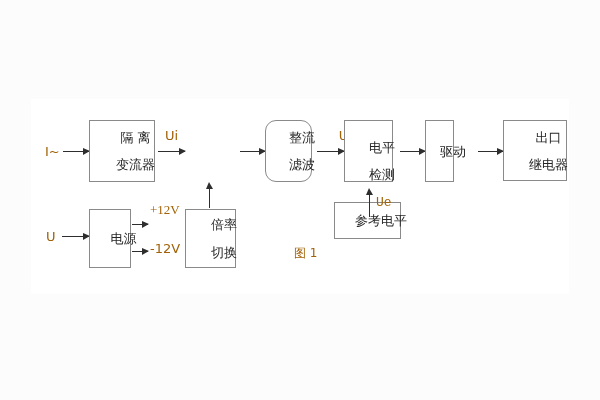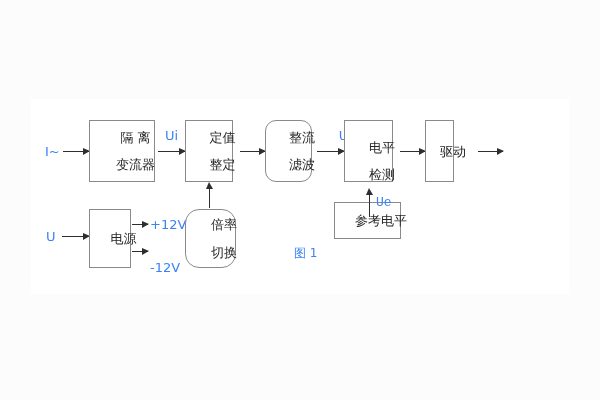--- a/index.html
+++ b/index.html
@@ -21,21 +21,21 @@
     box-sizing:border-box;
     display:flex;flex-direction:column;
     align-items:center;justify-content:center;
     gap:14px;
     font-size:13px;color:#262626;line-height:1;
     white-space:pre;
     padding-left:27px;
   }
   .lbl{
     position:absolute;
-    font-size:13px;color:#3b82f6;line-height:14px;
+    font-size:13px;color:#a16207;line-height:14px;
     white-space:pre;
   }
   .lbl.center{text-align:center;}
   .caption{font-size:12px;}
   
   .ah{position:absolute;height:1px;background:#2e2e2e;}
   .ah::after{
     content:"";position:absolute;right:-1px;top:-3px;
     border-left:7px solid #2e2e2e;
     border-top:3px solid transparent;
@@ -62,24 +62,20 @@
   <div class="ah" style="left:63px;top:151px;width:26px;"></div>
 
   <div class="box" style="left:89px;top:120px;width:66px;height:62px;">
     <span>隔 离</span>
     <span>变流器</span>
   </div>
 
   <span class="lbl center" style="left:158px;top:129px;width:27px;">Ui</span>
   <div class="ah" style="left:158px;top:151px;width:27px;"></div>
 
-  <div class="box" style="left:185px;top:120px;width:48px;height:62px;">
-    <span>定值</span>
-    <span>整定</span>
-  </div>
 
   <div class="ah" style="left:240px;top:151px;width:25px;"></div>
 
   <div class="box" style="left:265px;top:120px;width:47px;height:62px;border-radius:11px;">
     <span>整流</span>
     <span>滤波</span>
   </div>
 
   <span class="lbl center" style="left:333px;top:129px;width:29px;">Uo</span>
   <div class="ah" style="left:317px;top:151px;width:27px;"></div>
@@ -90,36 +86,40 @@
   </div>
 
   <div class="ah" style="left:400px;top:151px;width:25px;"></div>
 
   <div class="box" style="left:425px;top:120px;width:24px;height:62px;">
     <span>驱动</span>
   </div>
 
   <div class="ah" style="left:478px;top:151px;width:25px;"></div>
 
+  <div class="box" style="left:503px;top:120px;width:64px;height:61px;">
+    <span>出口</span>
+    <span>继电器</span>
+  </div>
 
   <span class="lbl" style="left:46px;top:230px;">U</span>
 
   <div class="ah" style="left:62px;top:236px;width:27px;"></div>
 
   <div class="box" style="left:89px;top:209px;width:42px;height:59px;">
     <span>电源</span>
   </div>
 
   <div class="ah" style="left:132px;top:224px;width:16px;"></div>
-  <span class="lbl" style="left:150px;top:218px;">+12V</span>
+  <span class="lbl" style="left:150px;top:203px;font-family:Liberation Serif, serif;">+12V</span>
 
   <div class="ah" style="left:132px;top:251px;width:16px;"></div>
-  <span class="lbl" style="left:150px;top:261px;">-12V</span>
+  <span class="lbl" style="left:150px;top:242px;">-12V</span>
 
-  <div class="box" style="left:185px;top:209px;width:51px;height:59px;gap:15px;border-radius:14px;">
+  <div class="box" style="left:185px;top:209px;width:51px;height:59px;gap:15px;">
     <span>倍率</span>
     <span>切换</span>
   </div>
 
   <div class="av" style="left:209px;top:189px;height:19px;"></div>
 
   <span class="lbl caption" style="left:294px;top:246px;">图 1</span>
 
   <div class="box" style="left:334px;top:202px;width:67px;height:37px;">
     <span>参考电平</span>

